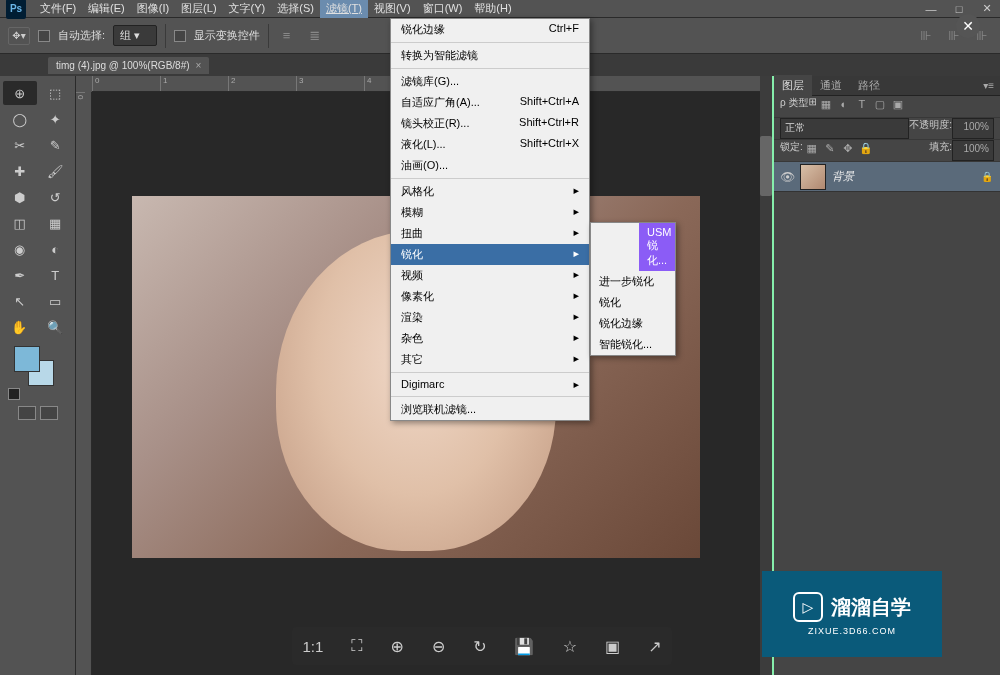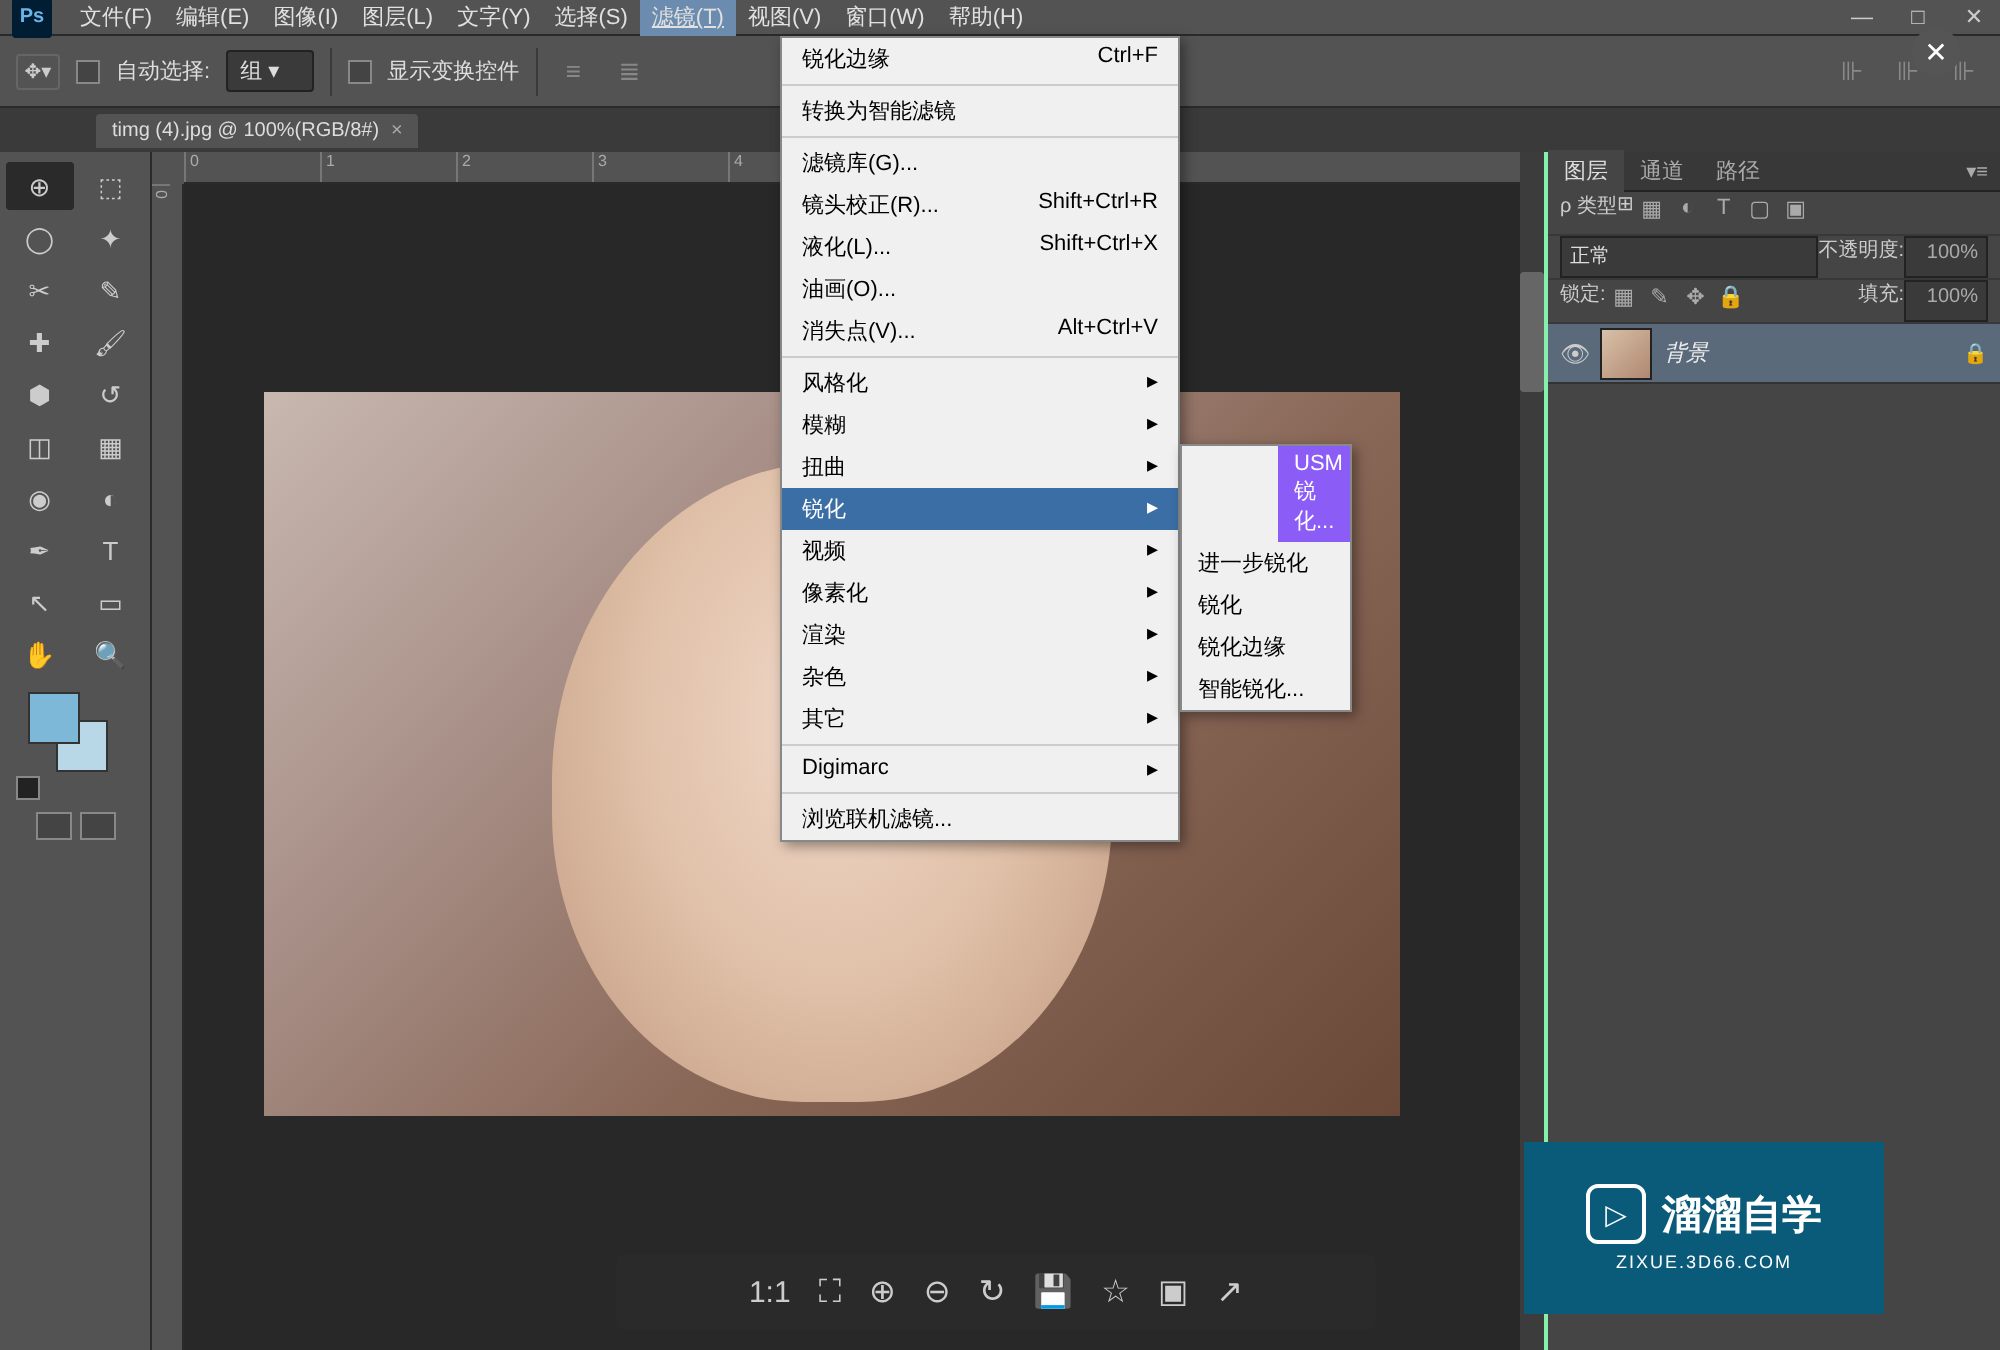--- a/index.html
+++ b/index.html
@@ -85,21 +85,21 @@
 .lock-ic { color: #ccc; font-size: 10px; }
 
 
 .watermark { position: absolute; right: 58px; bottom: 18px; width: 180px; height: 86px; background: #0a5a7a; color: #fff; display: flex; align-items: center; justify-content: center; flex-direction: column; gap: 2px; }
 .wm-main { display: flex; align-items: center; gap: 8px; }
 .wm-play { width: 30px; height: 30px; border: 2px solid #fff; border-radius: 6px; display: flex; align-items: center; justify-content: center; font-size: 14px; }
 .wm-text { font-size: 20px; font-weight: bold; }
 .wm-url { font-size: 9px; letter-spacing: 1px; margin-top: 2px; }
 
 
-.viewer-bar { position: absolute; bottom: 10px; left: 308px; width: 380px; height: 38px; background: #2a2a2a; border-radius: 4px; display: flex; align-items: center; justify-content: center; gap: 14px; }
+.viewer-bar { position: absolute; bottom: 10px; left: 292px; width: 380px; height: 38px; background: #2a2a2a; border-radius: 4px; display: flex; align-items: center; justify-content: center; gap: 28px; }
 .vb-item { color: #ccc; font-size: 16px; cursor: pointer; }
 .vb-ratio { font-size: 15px; }
 
 
 .close-circle { position: absolute; top: 14px; right: 20px; width: 24px; height: 24px; border-radius: 50%; background: #555; color: #fff; display: flex; align-items: center; justify-content: center; font-size: 14px; z-index: 200; }
 
 
 .vscroll { position: absolute; right: 228px; top: 76px; width: 12px; bottom: 0; background: #3c3c3c; }
 .vscroll .thumb { width: 100%; height: 60px; background: #666; margin-top: 60px; border-radius: 2px; }
 </style>
@@ -271,33 +271,33 @@
     </div>
   <div class="dd-sep"></div>
   <div class="dd-item">
       <span>转换为智能滤镜</span>
     </div>
   <div class="dd-sep"></div>
   <div class="dd-item">
       <span>滤镜库(G)...</span>
     </div>
   <div class="dd-item">
+      <span>自适应广角(A)...</span>
+      <span>Shift+Ctrl+A</span>
+    </div>
+  <div class="dd-item">
       <span>镜头校正(R)...</span>
       <span>Shift+Ctrl+R</span>
     </div>
   <div class="dd-item">
       <span>液化(L)...</span>
       <span>Shift+Ctrl+X</span>
     </div>
   <div class="dd-item">
       <span>油画(O)...</span>
-    </div>
-  <div class="dd-item">
-      <span>消失点(V)...</span>
-      <span>Alt+Ctrl+V</span>
     </div>
   <div class="dd-sep"></div>
   <div class="dd-item">
       <span>风格化</span>
       <span class="dd-arrow">▸</span>
     </div>
   <div class="dd-item">
       <span>模糊</span>
       <span class="dd-arrow">▸</span>
     </div>

